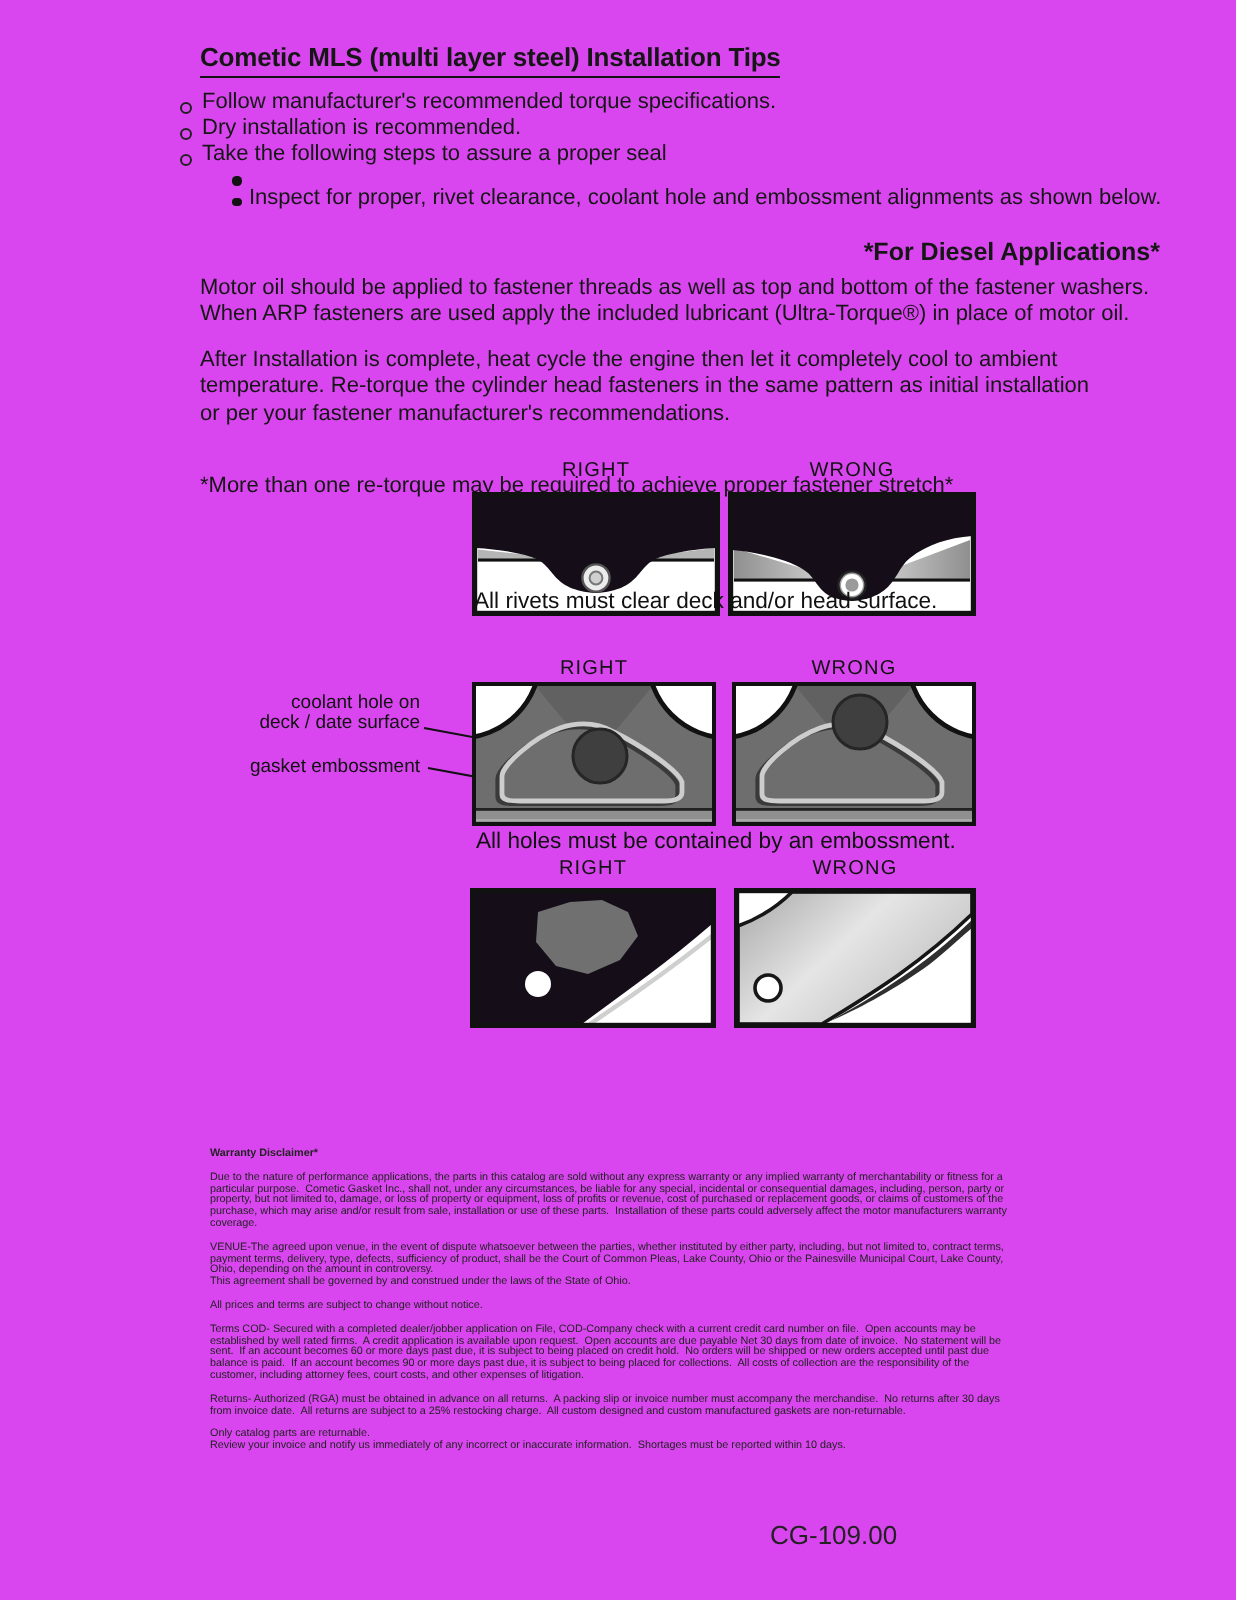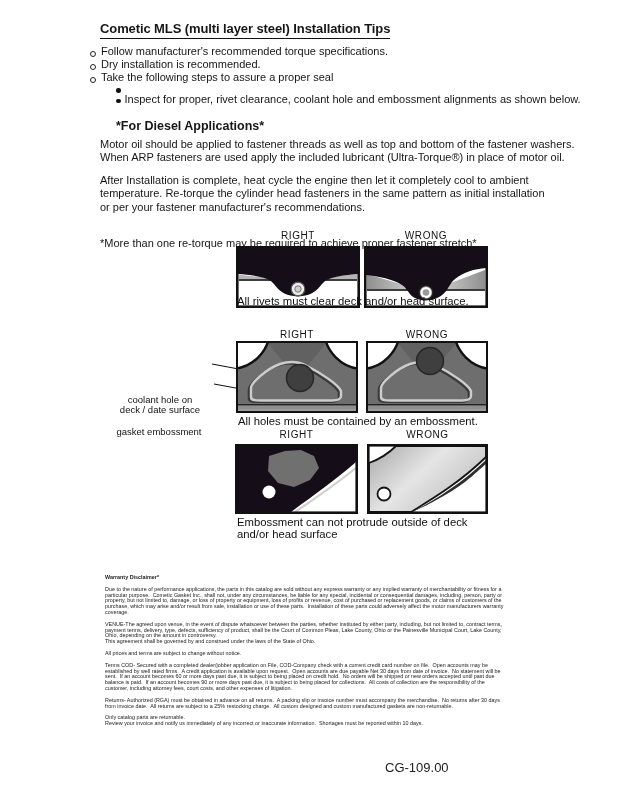--- a/index.html
+++ b/index.html
@@ -1,18 +1,18 @@
 <!DOCTYPE html>
 <html><head>
 <meta charset="utf-8">
 <style>
   html,body { margin:0; padding:0; background:#e9e9e9; }
   #sheet {
     position:relative; width:618px; height:800px; margin:0 auto;
-    background:#ffffff; overflow:hidden;
+    background:#d946ef; overflow:hidden;
     font-family:"Liberation Sans", sans-serif; color:#161616;
     -webkit-font-smoothing:antialiased;
   }
   .pre { white-space:pre-wrap; }
 
   
   .doc-title {
     position:absolute; left:100px; top:21px;
     font-size:13px; font-weight:bold; letter-spacing:-0.1px;
     border-bottom:1.6px solid #111; padding-bottom:2px; display:inline-block;
@@ -22,33 +22,33 @@
   .tips { position:absolute; left:90px; top:45px; width:510px; font-size:11px; }
   .tip-row { display:flex; align-items:center; line-height:13px; }
   .b1 { width:4px; height:4px; border:1px solid #222; border-radius:50%;
         margin:4px 5px 0 0; flex:0 0 auto; }
   .tip-sub { margin-left:26px; }
   .b2 { width:4.5px; height:4.5px; background:#111; border-radius:50%;
         margin:4px 4px 0 0; flex:0 0 auto; }
 
   
   .diesel { position:absolute; left:100px; top:119px; width:480px; }
-  .diesel-h { font-size:12.5px; font-weight:bold; margin:0 0 5px 16px; }
+  .diesel-h { font-size:12.5px; font-weight:bold; margin:0 0 5px 0;text-align:right; }
   .dline { font-size:11px; line-height:13.4px; white-space:pre; }
   .dgap { height:9px; }
 
   
   .dg-label { position:absolute; font-size:10px; letter-spacing:0.6px;
               text-align:center; color:#111; }
   .dg-box { position:absolute; }
   .dg-box svg { display:block; }
   .dg-caption { position:absolute; font-size:11.3px; color:#111; line-height:11.8px; }
 
   .leader-label { position:absolute; font-size:9.5px; line-height:10.3px;
-                  text-align:center; color:#111;margin-top:48px; }
+                  text-align:right; color:#111; }
   .leader-svg { position:absolute; left:110px; top:340px; pointer-events:none; }
 
   
   .disclaimer { position:absolute; left:105px; top:575px; width:404px;
                 font-size:5.4px; line-height:5.8px; color:#222; }
   .disclaimer .dis-h { font-weight:bold; margin:0; }
   .disclaimer p { margin:6px 0 0 0; white-space:pre-wrap; }
   .disclaimer p.tight { margin-top:0; }
 
   .footer-code { position:absolute; left:385px; top:760px; font-size:13px; color:#222; }
@@ -209,24 +209,20 @@
         </linearGradient>
       </defs>
       <rect width="121" height="70" fill="#ffffff"></rect>
       <path d="M2,19 C13,15 22,9 29,2 L119,2 V13 C91,40 65,55 44,68 L2,68 Z" fill="url(#r3w)" stroke="#161616" stroke-width="1.8"></path>
       <path d="M119,16 C94,40 69,55 47,67 C57,63 79,52 98,38 C108,30 114,24 119,20 Z" fill="#2f2f2f"></path>
       <circle cx="17" cy="50" r="6.5" fill="#ffffff" stroke="#161616" stroke-width="1.8"></circle>
       <rect x="1.3" y="1.3" width="118.4" height="67.4" fill="none" stroke="#111" stroke-width="2.6"></rect>
     </svg>
   </div>
 
-  <div class="dg-caption" style="left:237px; top:517px;">
-    <div>Embossment can not protrude outside of deck</div>
-    <div>and/or head surface</div>
-  </div>
 
   <div class="disclaimer">
     <p class="dis-h">Warranty Disclaimer*</p>
     <p>Due to the nature of performance applications, the parts in this catalog are sold without any express warranty or any implied warranty of merchantability or fitness for a particular purpose.  Cometic Gasket Inc., shall not, under any circumstances, be liable for any special, incidental or consequential damages, including, person, party or property, but not limited to, damage, or loss of property or equipment, loss of profits or revenue, cost of purchased or replacement goods, or claims of customers of the purchase, which may arise and/or result from sale, installation or use of these parts.  Installation of these parts could adversely affect the motor manufacturers warranty coverage.</p>
     <p>VENUE-The agreed upon venue, in the event of dispute whatsoever between the parties, whether instituted by either party, including, but not limited to, contract terms, payment terms, delivery, type, defects, sufficiency of product, shall be the Court of Common Pleas, Lake County, Ohio or the Painesville Municipal Court, Lake County, Ohio, depending on the amount in controversy.</p>
     <p class="tight">This agreement shall be governed by and construed under the laws of the State of Ohio.</p>
     <p>All prices and terms are subject to change without notice.</p>
     <p>Terms COD- Secured with a completed dealer/jobber application on File, COD-Company check with a current credit card number on file.  Open accounts may be established by well rated firms.  A credit application is available upon request.  Open accounts are due payable Net 30 days from date of invoice.  No statement will be sent.  If an account becomes 60 or more days past due, it is subject to being placed on credit hold.  No orders will be shipped or new orders accepted until past due balance is paid.  If an account becomes 90 or more days past due, it is subject to being placed for collections.  All costs of collection are the responsibility of the customer, including attorney fees, court costs, and other expenses of litigation.</p>
     <p>Returns- Authorized (RGA) must be obtained in advance on all returns.  A packing slip or invoice number must accompany the merchandise.  No returns after 30 days from invoice date.  All returns are subject to a 25% restocking charge.  All custom designed and custom manufactured gaskets are non-returnable.</p>
     <p>Only catalog parts are returnable.</p>

